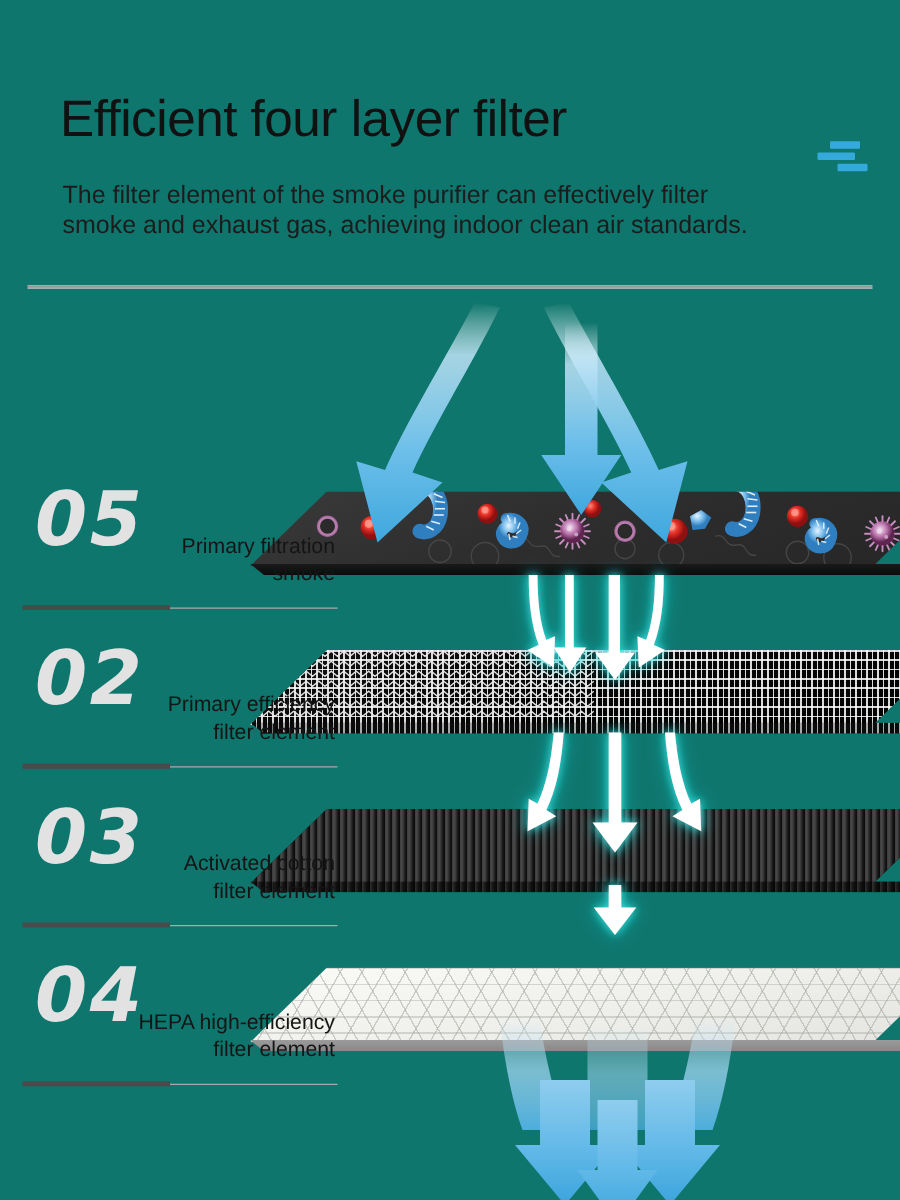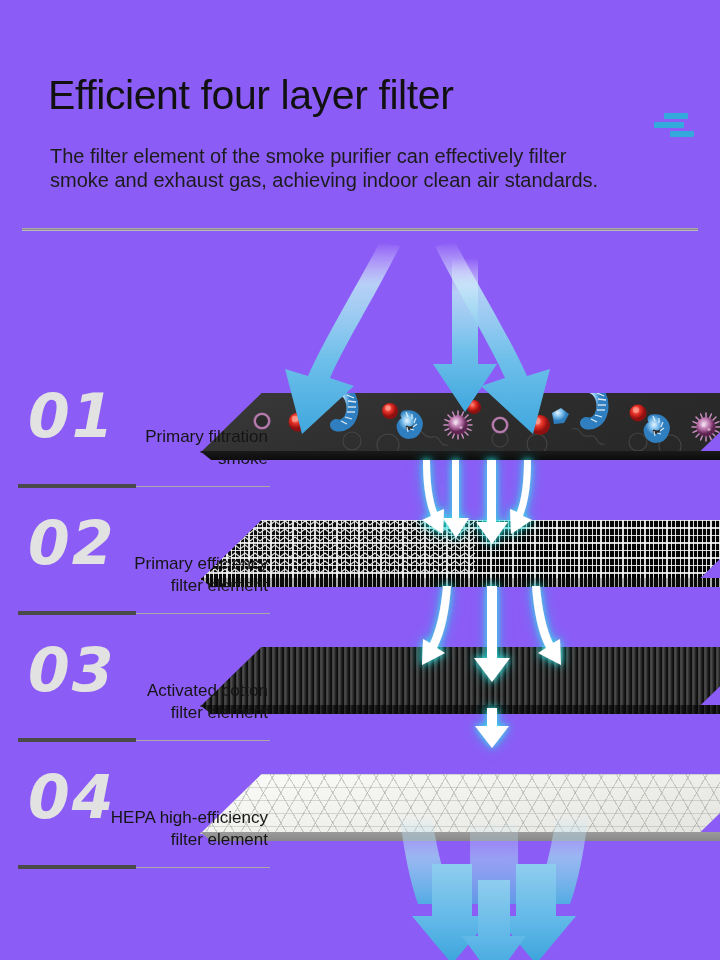--- a/index.html
+++ b/index.html
@@ -2,21 +2,21 @@
 <html><head>
 <meta charset="utf-8">
 <style>
   * { margin:0; padding:0; box-sizing:border-box; }
   html, body {
     width:720px; height:960px;
     background:#ffffff;
     font-family:"Liberation Sans", sans-serif;
     overflow:hidden;
   }
-  .page { position:relative; width:720px; height:960px; background:#8b5cf6; }
+  .page { position:relative; width:720px; height:960px; background:#0f766e; }
 
   
   .header { position:absolute; left:0; top:0; width:720px; height:238px; }
   .title {
     position:absolute; left:48px; top:74px;
     font-size:41px; font-weight:400; color:#111;
     letter-spacing:-0.4px; line-height:1.05; white-space:nowrap;
   }
   .subtitle {
     position:absolute; left:50px; top:144px; width:560px;
@@ -284,21 +284,21 @@
     </div>
 
     <div class="layer l4">
       <div class="panel">
         <div class="face"></div>
       </div>
       <div class="panel-edge"></div>
     </div>
 
     <div class="cap cap1">
-      <div class="num">01</div>
+      <div class="num">05</div>
       <div class="txt">
         <span>Primary filtration</span><br>
         <span>smoke</span>
       </div>
       <div class="rule">
           <div class="dark"></div>
           <div class="light"></div>
         </div>
     </div>
 

